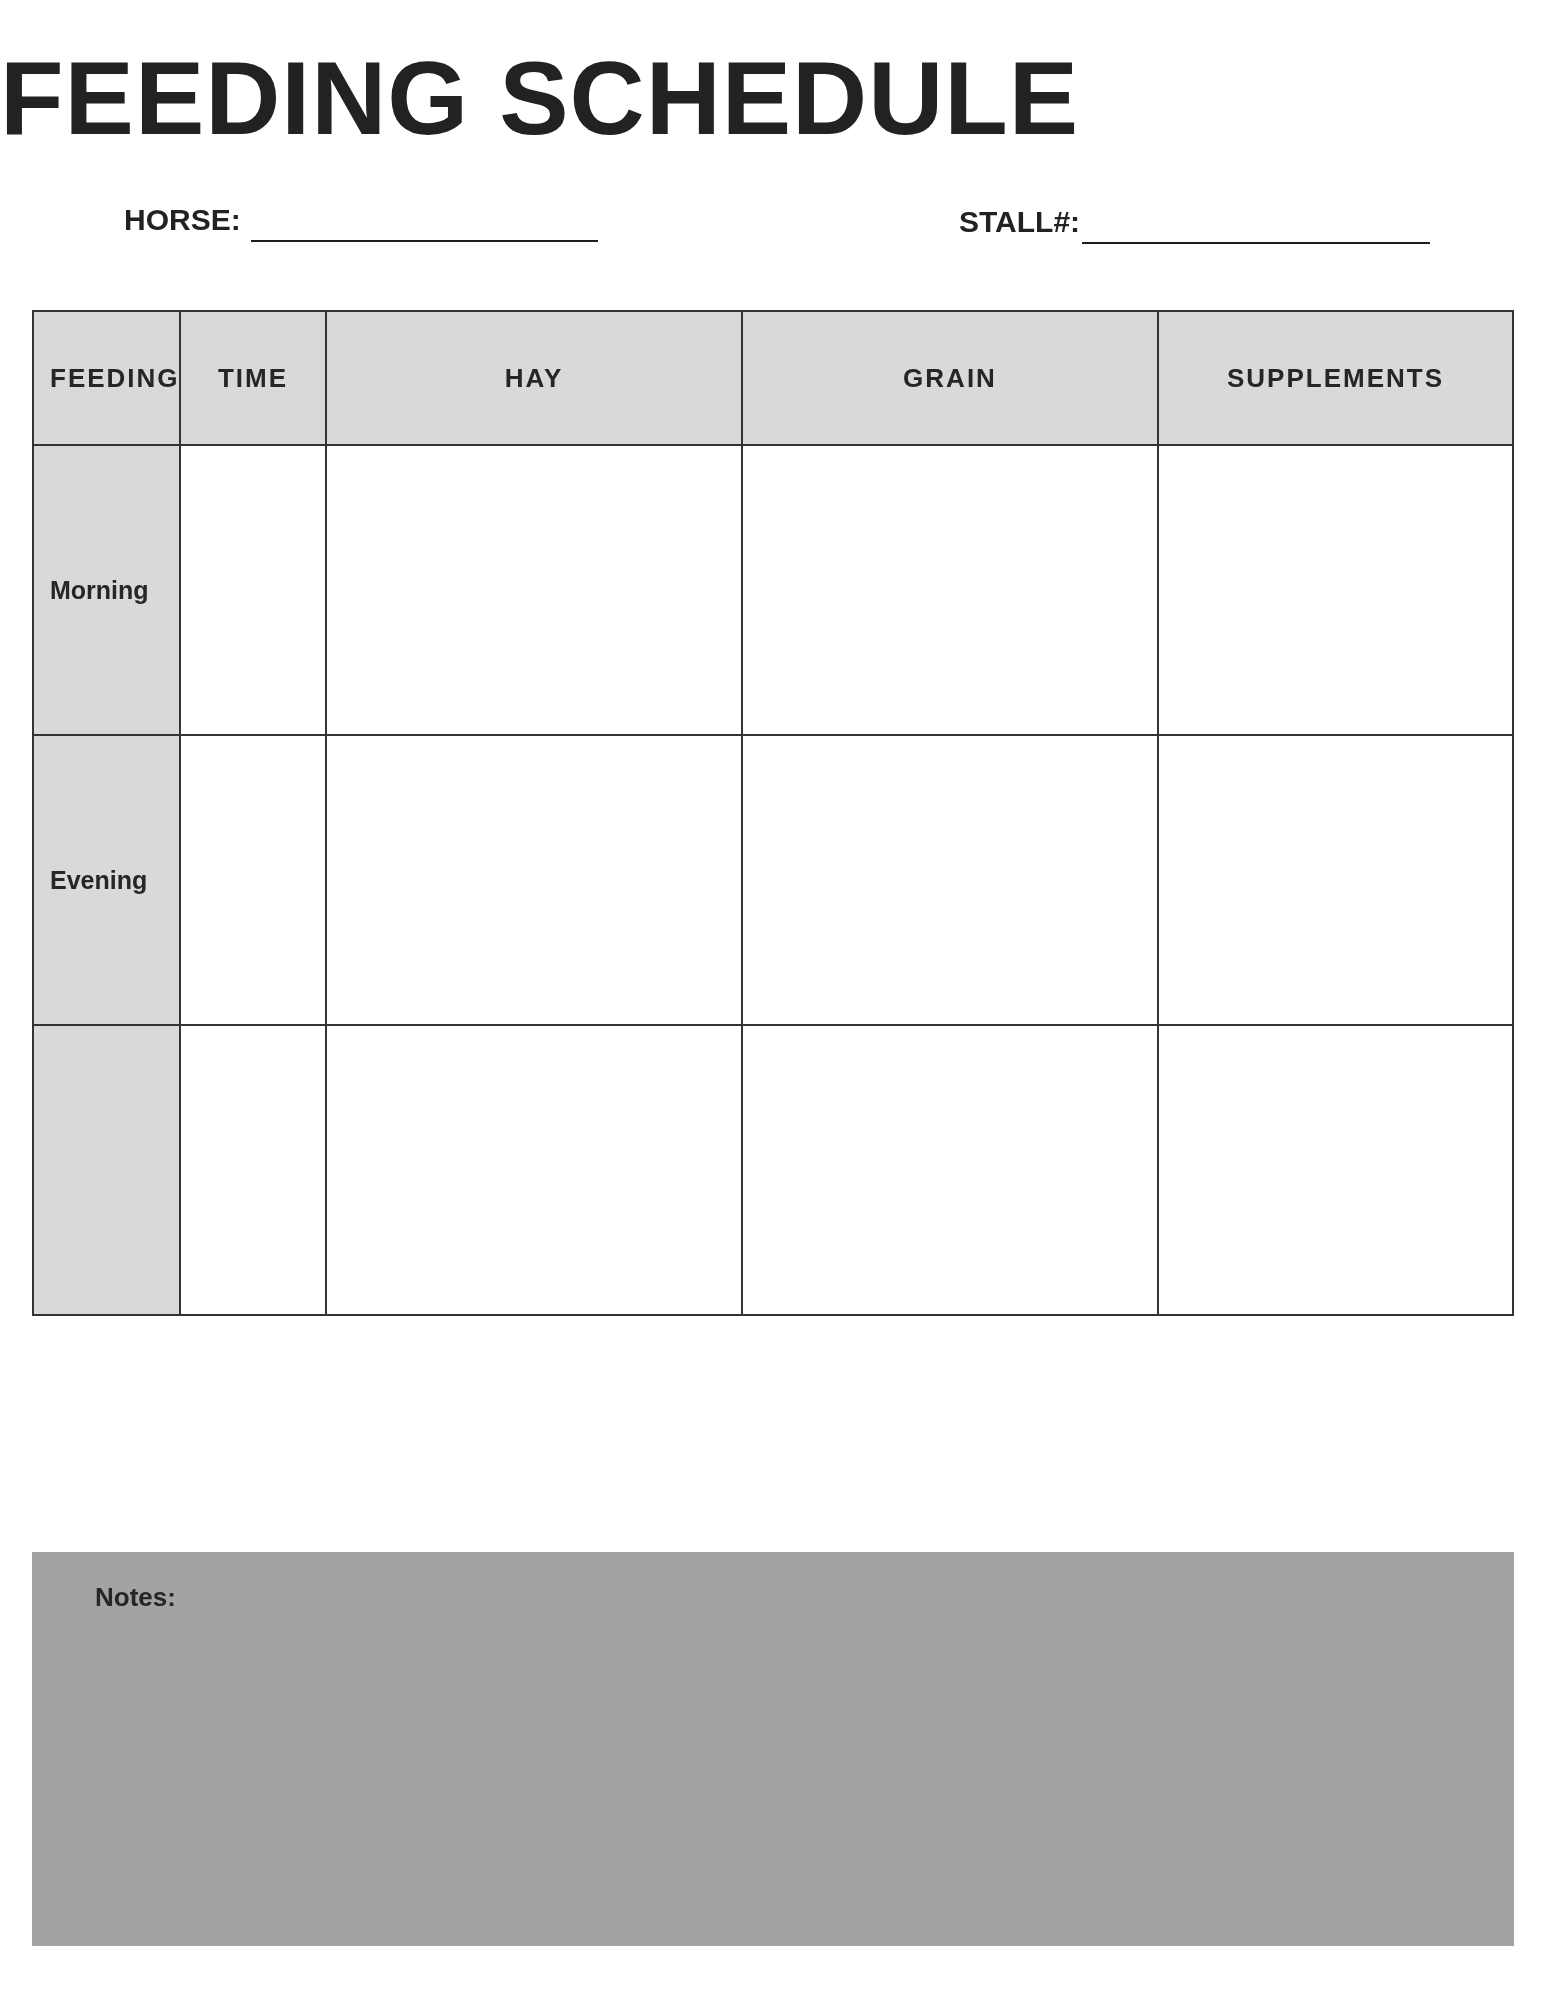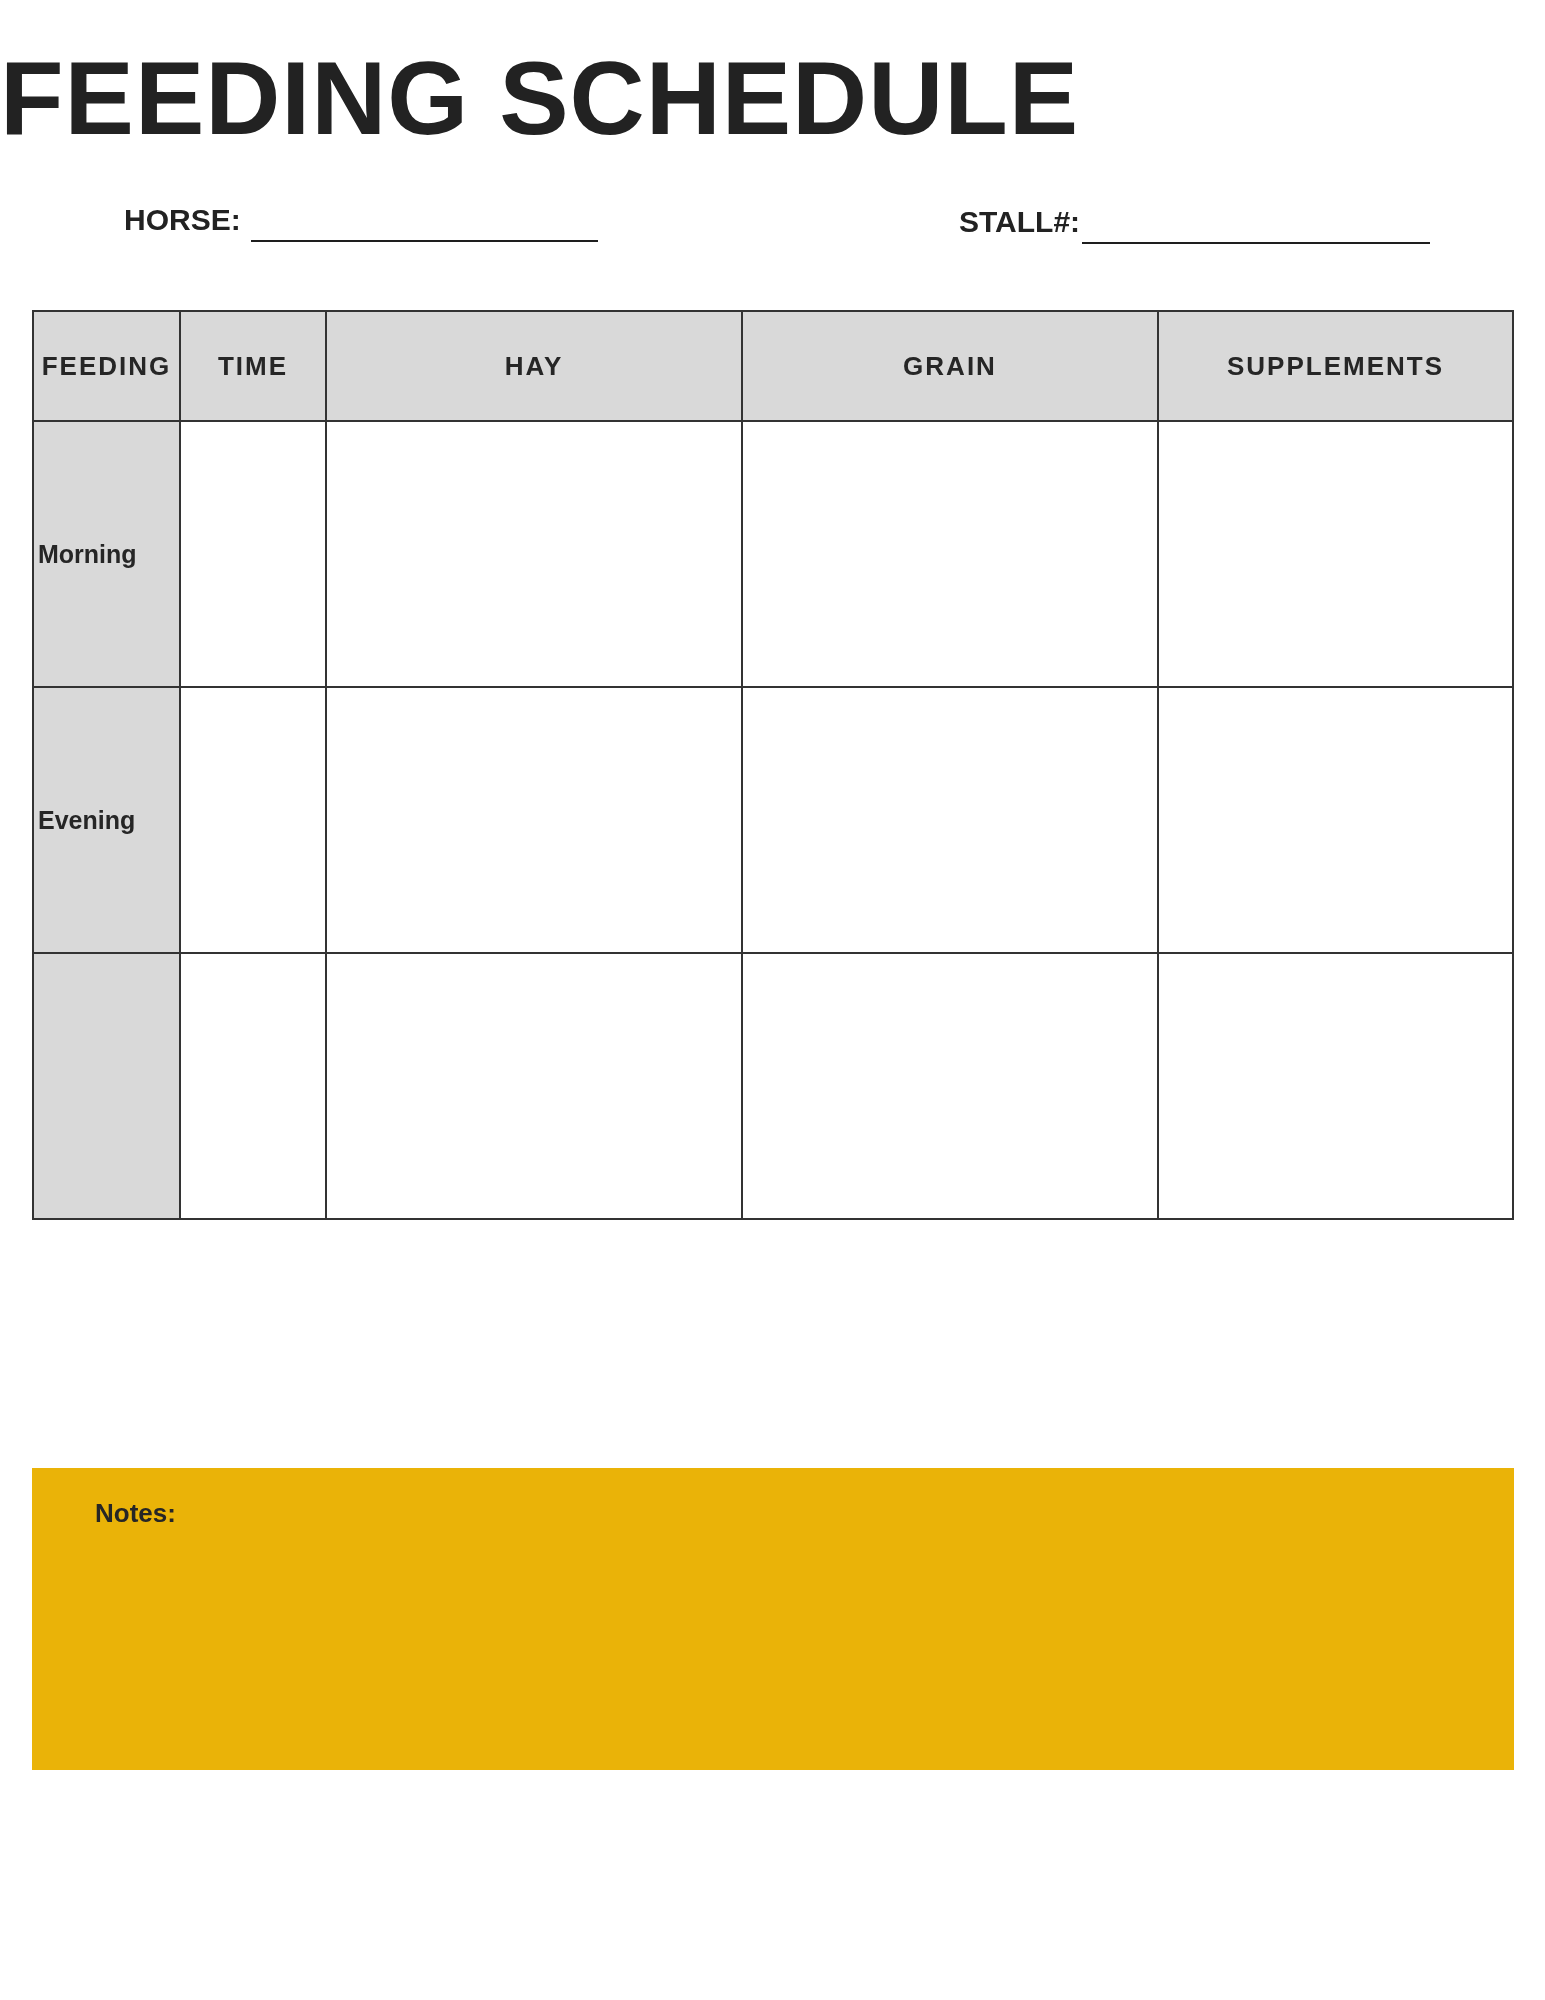--- a/index.html
+++ b/index.html
@@ -9,29 +9,29 @@
              font-size: 104px; font-weight: bold; letter-spacing: 1px; line-height: 120px; color: #222222; margin: 0; }
     .field { position: absolute; display: flex; align-items: flex-end; }
     .field-label { font-size: 30px; font-weight: bold; line-height: 30px; color: #222; white-space: nowrap; }
     .field-line { height: 0; border-bottom: 2.5px solid #1e1e1e; margin-bottom: -7px; }
     .horse { left: 124px; top: 205px; }
     .horse .field-line { width: 347px; margin-left: 10px; }
     .stall { left: 959px; top: 207px; }
     .stall .field-line { width: 348px; margin-left: 2px; }
 
     .schedule { position: absolute; left: 32px; top: 310px; width: 1480px; border-collapse: collapse; table-layout: fixed; }
-    .schedule th, .schedule td { border: 2px solid #333333; padding: 4px; }
+    .schedule th, .schedule td { border: 2px solid #333333; padding: 16px; }
     .schedule th { background: #d9d9d9; height: 100px; font-size: 26px; font-weight: bold; letter-spacing: 2px;
                    text-align: center; vertical-align: middle; color: #262626; }
     .schedule td { height: 256px; background: #ffffff; }
     .schedule td.feed { background: #d9d9d9; text-align: left; vertical-align: middle;
                         font-size: 25px; font-weight: bold; color: #262626; }
     .schedule td.cell { cursor: text; }
 
-    .notes { position: absolute; left: 32px; top: 1468px; width: 1482px; height: 302px; background: #eab308; }
+    .notes { position: absolute; left: 32px; top: 1552px; width: 1482px; height: 394px; background: #a3a3a3; }
     .notes-label { position: absolute; left: 63px; top: 30px; font-size: 26px; font-weight: bold; color: #262626; }
   </style>
 </head>
 <body>
 
 <h1 class="title">FEEDING SCHEDULE</h1>
 
 <div class="field horse">
   <span class="field-label">HORSE:</span>
   <span class="field-line"></span>

